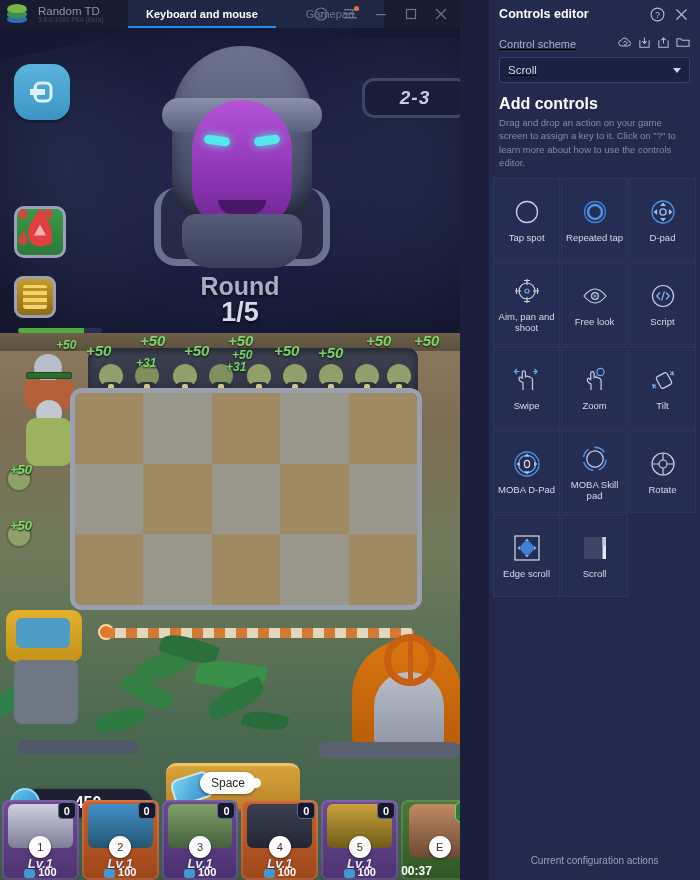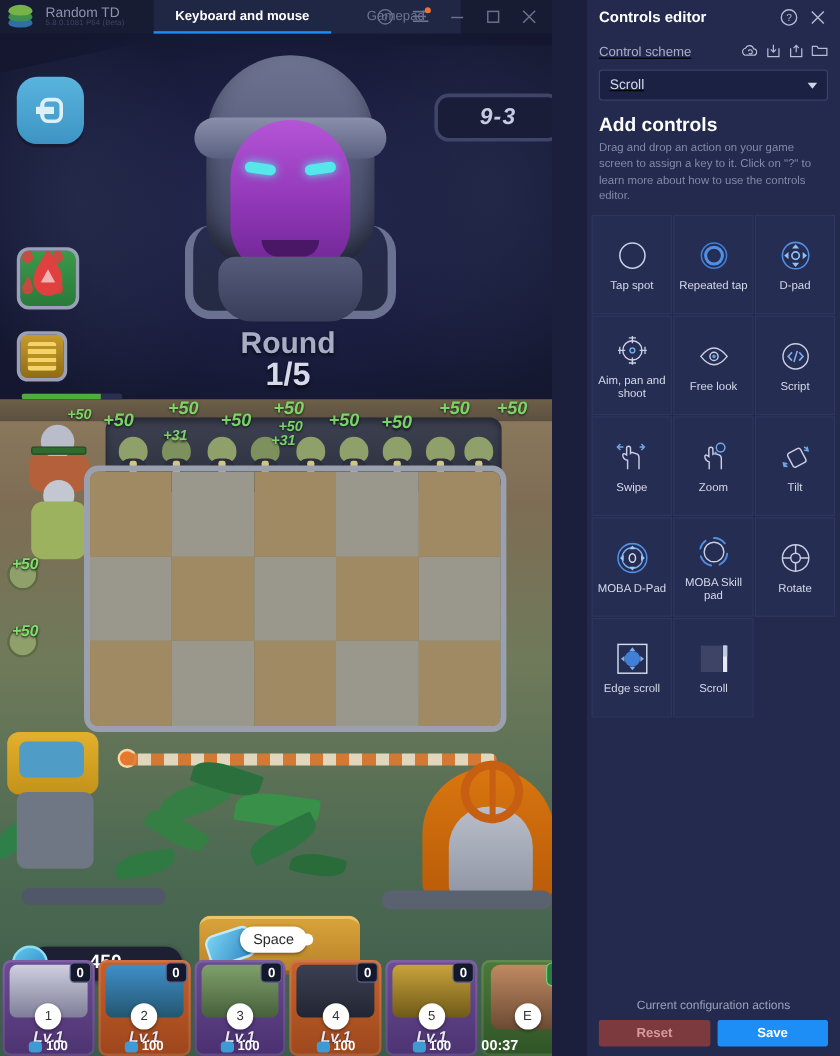--- a/index.html
+++ b/index.html
@@ -377,21 +377,21 @@
           <span class="drop mini" style="right:6px;bottom:4px;top:auto;left:auto;"></span>
         </div>
         <div class="hud-icon gold">
           <span class="goldbars"></span>
         </div>
         <div class="hud-bar">
             <i></i>
           </div>
       </div>
 
-      <div class="levelchip">9-3</div>
+      <div class="levelchip">2-3</div>
 
       <div class="roundbox">
         <div class="r1">Round</div>
         <div class="r2">1/5</div>
       </div>
 
       <div class="ground"></div>
       <div class="enemy-rail"></div>
 
       <div class="lane">
@@ -801,19 +801,15 @@
           </svg>
         </span>
         <span class="lbl">Scroll</span>
       </div>
 
       <div></div>
     </div>
 
     <div class="panel-foot">
       <div class="foot-lbl">Current configuration actions</div>
-      <div class="foot-btns">
-        <div class="btn reset">Reset</div>
-        <div class="btn save">Save</div>
-      </div>
     </div>
   </div>
 </div>
 
 </body></html>

